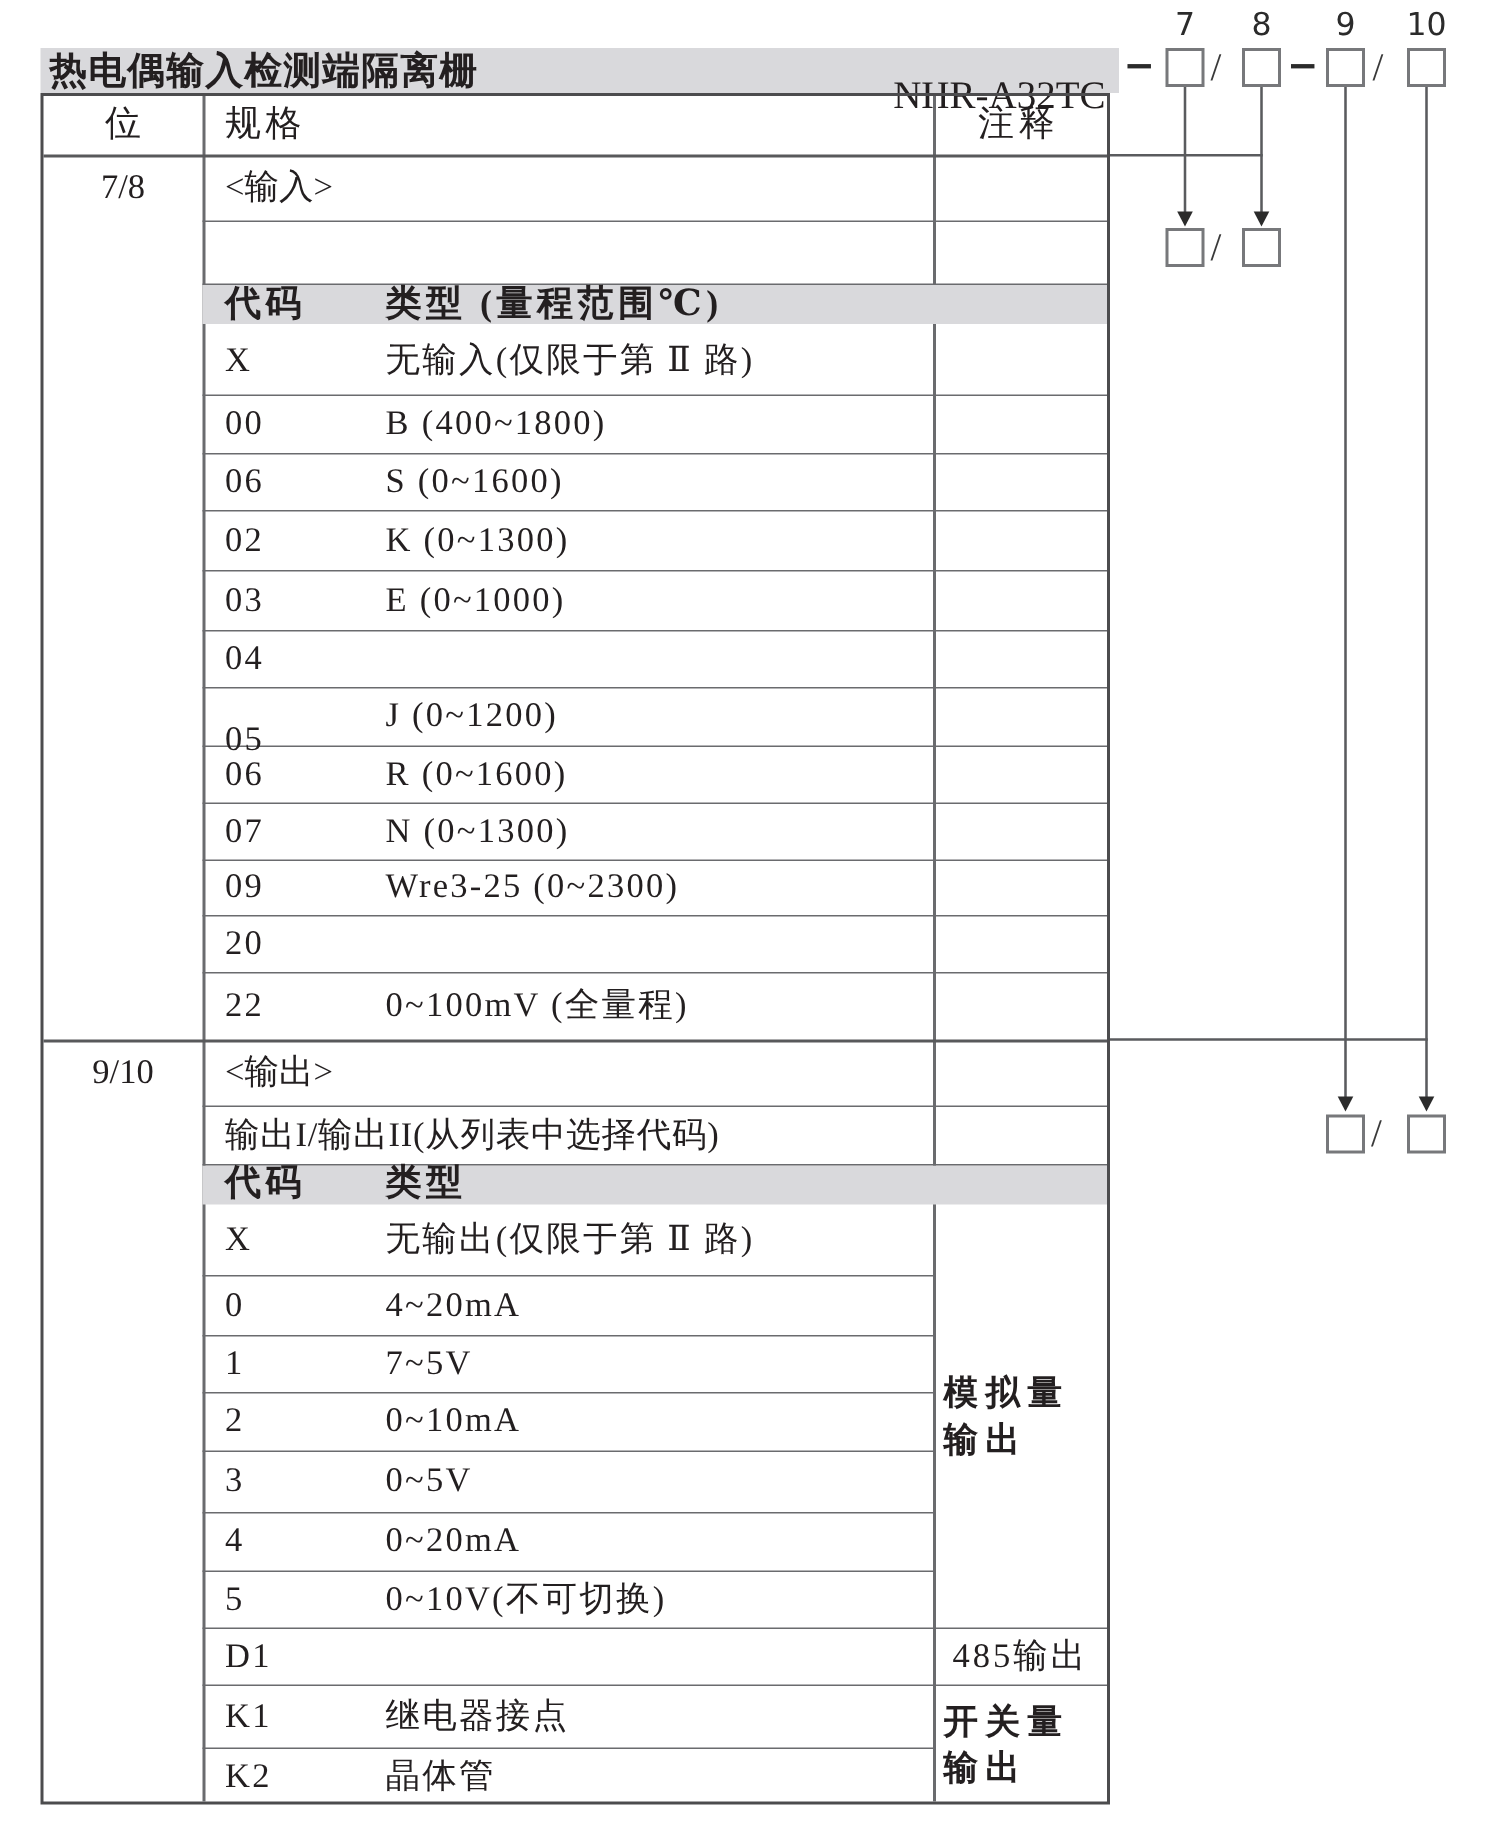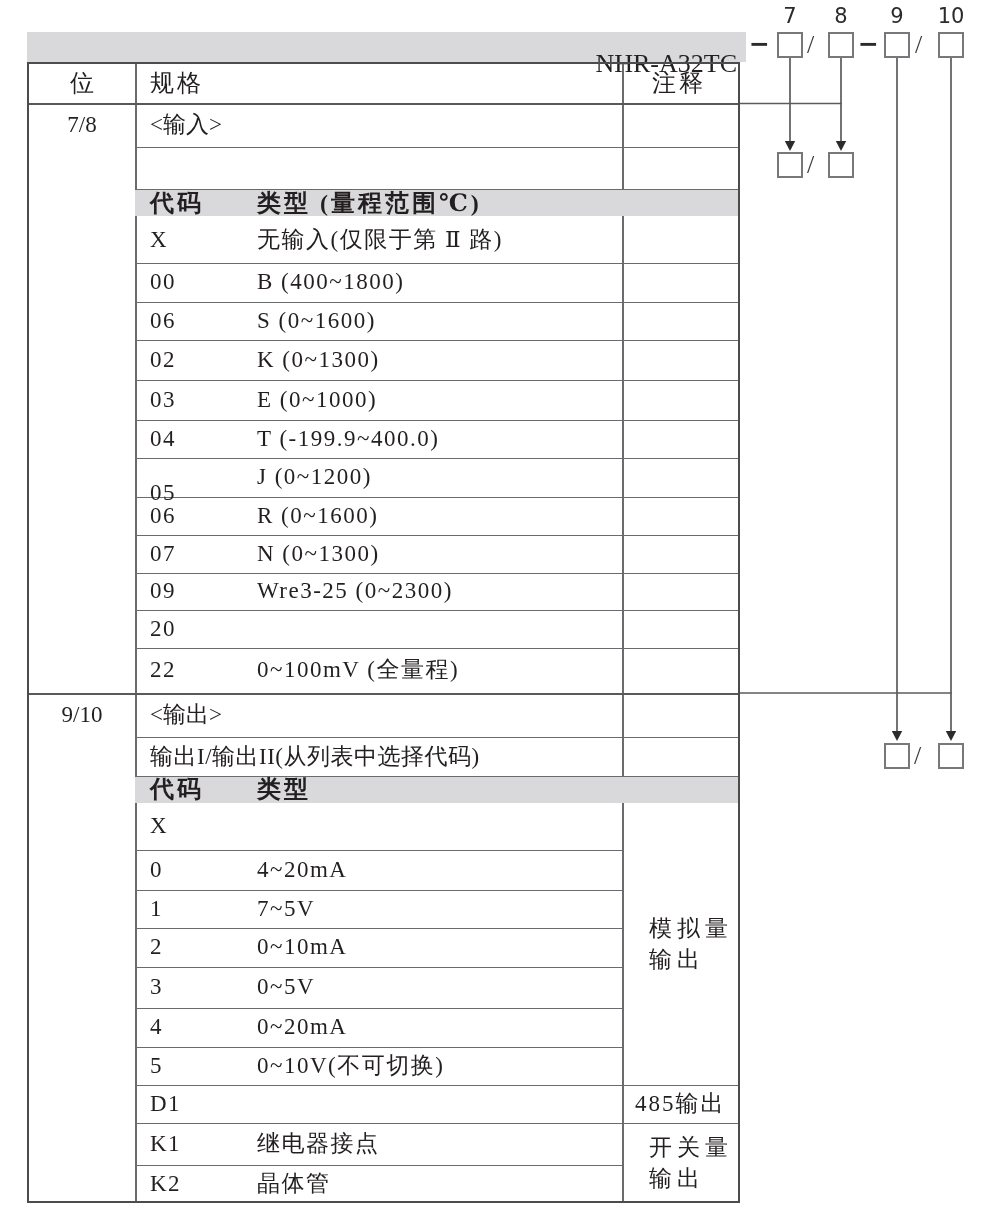--- a/index.html
+++ b/index.html
@@ -26,21 +26,21 @@
   .hb.full{left:0;}
   .hb.spec-only{right:114px;}
   .hb.thick{height:2px;background:#58595b;}
   .band{position:absolute;left:106px;right:0;height:26px;background:#d9d9dc;}
   .t{position:absolute;font-size:23px;line-height:28px;white-space:nowrap;letter-spacing:1.5px;}
   .code{left:121px;text-align:center;}
   .type{left:228px;}
   .hdr{font-size:24px;font-weight:bold;letter-spacing:3px;}
   .colhdr{font-size:24px;letter-spacing:3px;}
   .poscell{left:0;width:106px;text-align:center;letter-spacing:0;}
-  .notecell{left:620px;letter-spacing:5px;line-height:31px;text-align:left;}
+  .notecell{left:600px;letter-spacing:5px;line-height:31px;text-align:left;font-weight:bold;}
   svg#connectors{position:absolute;left:0;top:0;pointer-events:none;}
 </style>
 </head>
 <body>
 
 <div id="page">
 
   <span class="num" style="left:775px">7</span>
   <span class="num" style="left:826px">8</span>
   <span class="num" style="left:882px">9</span>
@@ -66,20 +66,21 @@
   <span class="dash" style="left:749px">−</span>
   <div class="cbox" style="left:777px;top:32px"></div>
   <span class="slash" style="left:807px;top:31px">/</span>
   <div class="cbox" style="left:828px;top:32px"></div>
   <span class="dash" style="left:858px">−</span>
   <div class="cbox" style="left:884px;top:32px"></div>
   <span class="slash" style="left:915px;top:31px">/</span>
   <div class="cbox" style="left:938px;top:32px"></div>
 
   <div id="titlebar">
+    <span class="title">热电偶输入检测端隔离栅</span>
     <span class="model">NHR-A32TC</span>
   </div>
 
   <div class="cbox" style="left:777px;top:152px"></div>
   <span class="slash" style="left:807px;top:151px">/</span>
   <div class="cbox" style="left:828px;top:152px"></div>
 
   <div class="cbox" style="left:884px;top:743px"></div>
   <span class="slash" style="left:914px;top:742px">/</span>
   <div class="cbox" style="left:938px;top:743px"></div>
@@ -133,40 +134,40 @@
     <span class="t type" style="top:162px">无输入(仅限于第 Ⅱ 路)</span>
     <span class="t code" style="top:204px">00</span>
     <span class="t type" style="top:204px">B (400~1800)</span>
     <span class="t code" style="top:243px">06</span>
     <span class="t type" style="top:243px">S (0~1600)</span>
     <span class="t code" style="top:282px">02</span>
     <span class="t type" style="top:282px">K (0~1300)</span>
     <span class="t code" style="top:322px">03</span>
     <span class="t type" style="top:322px">E (0~1000)</span>
     <span class="t code" style="top:361px">04</span>
-    <span class="t type" style="top:361px">T (-199.9~400.0)</span>
     <span class="t code" style="top:415px">05</span>
     <span class="t type" style="top:399px">J (0~1200)</span>
     <span class="t code" style="top:438px">06</span>
     <span class="t type" style="top:438px">R (0~1600)</span>
     <span class="t code" style="top:476px">07</span>
     <span class="t type" style="top:476px">N (0~1300)</span>
     <span class="t code" style="top:513px">09</span>
     <span class="t type" style="top:513px">Wre3-25 (0~2300)</span>
     <span class="t code" style="top:551px">20</span>
     <span class="t code" style="top:592px">22</span>
     <span class="t type" style="top:592px">0~100mV (全量程)</span>
 
     <span class="t poscell" style="top:637px">9/10</span>
     <span class="t code" style="top:637px;letter-spacing:0">&lt;输出&gt;</span>
     <span class="t code" style="top:679px;letter-spacing:0.5px">输出I/输出II(从列表中选择代码)</span>
     <span class="t hdr code" style="top:711px">代码</span>
     <span class="t hdr type" style="top:711px">类型</span>
 
     <span class="t code" style="top:748px">X</span>
+    <span class="t type" style="top:748px">无输出(仅限于第 Ⅱ 路)</span>
     <span class="t code" style="top:792px">0</span>
     <span class="t type" style="top:792px">4~20mA</span>
     <span class="t code" style="top:831px">1</span>
     <span class="t type" style="top:831px">7~5V</span>
     <span class="t code" style="top:869px">2</span>
     <span class="t type" style="top:869px">0~10mA</span>
     <span class="t code" style="top:909px">3</span>
     <span class="t type" style="top:909px">0~5V</span>
     <span class="t code" style="top:949px">4</span>
     <span class="t type" style="top:949px">0~20mA</span>

